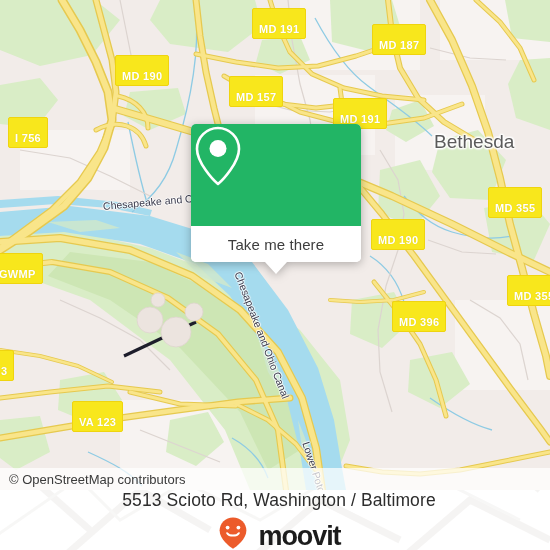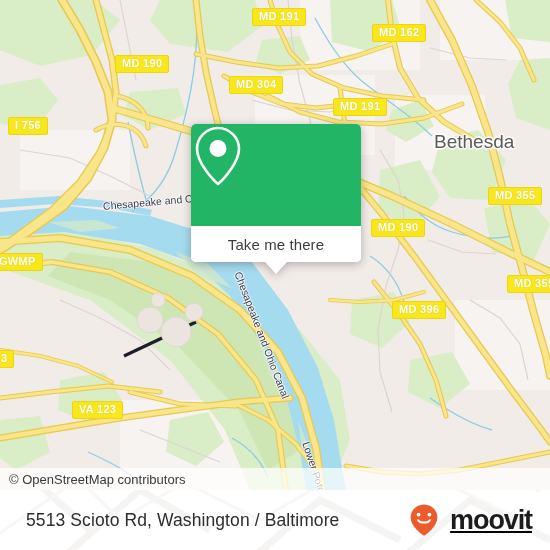--- a/index.html
+++ b/index.html
@@ -19,21 +19,21 @@
 
   
   .shield{
     position:absolute;
     background:#f8e71c;
     border:1.5px solid #efd40f;
     color:#ffffff;
     font-weight:bold;
     font-size:11px;
     letter-spacing:.3px;
-    padding:1px 6px 2px 6px;
+    padding:14px 6px 2px 6px;
     border-radius:2px;
     white-space:nowrap;
     line-height:13px;
     text-shadow:0 0 1px rgba(160,140,0,.35);
     box-sizing:border-box;
   }
   .placelabel{
     position:absolute;
     color:#5b5b5b;
     font-size:19px;
@@ -88,24 +88,24 @@
   }
 
   
   #footer{
     position:absolute;left:0;top:490px;width:550px;height:60px;
     background:#ffffff;overflow:hidden;
   }
   #footer .wm{position:absolute;left:0;top:-60px;width:550px;height:120px;opacity:.30;}
   #footer .inner{
     position:relative;width:550px;height:60px;display:flex;align-items:center;
-    justify-content:space-between;box-sizing:border-box;padding:0 18px 0 26px;
+    justify-content:space-between;box-sizing:border-box;padding:0 18px 0 26px;flex-direction:column;
   }
   #addr{color:#2d2d2d;font-size:17.5px;white-space:nowrap;letter-spacing:.1px;}
-  #brand{display:flex;align-items:center;gap:11px;text-decoration:underline;}
+  #brand{display:flex;align-items:flex-end;gap:11px;}
   #brand .wordmark{
     color:#1c1c1c;font-size:27px;font-weight:bold;letter-spacing:-1.1px;line-height:27px;
   }
 </style>
 </head>
 <body>
 
 <div id="app">
 
   <div id="map">
@@ -265,23 +265,23 @@
         <g fill="#ece4df" stroke="#ded4ce" stroke-width=".8">
           <circle cx="150" cy="320" r="13"></circle>
           <circle cx="176" cy="332" r="15"></circle>
           <circle cx="194" cy="312" r="9"></circle>
           <circle cx="158" cy="300" r="7"></circle>
         </g>
       </g>
     </svg>
 
     <div class="shield" style="left:252px;top:8px">MD 191</div>
-    <div class="shield" style="left:372px;top:24px">MD 162</div>
+    <div class="shield" style="left:372px;top:24px">MD 187</div>
     <div class="shield" style="left:115px;top:55px">MD 190</div>
-    <div class="shield" style="left:229px;top:76px">MD 304</div>
+    <div class="shield" style="left:229px;top:76px">MD 157</div>
     <div class="shield" style="left:333px;top:98px">MD 191</div>
     <div class="shield" style="left:8px;top:117px">I 756</div>
     <div class="shield" style="left:488px;top:187px">MD 355</div>
     <div class="shield" style="left:371px;top:219px">MD 190</div>
     <div class="shield" style="left:-8px;top:253px">GWMP</div>
     <div class="shield" style="left:507px;top:275px">MD 355</div>
     <div class="shield" style="left:392px;top:301px">MD 396</div>
     <div class="shield" style="left:-6px;top:350px">3</div>
     <div class="shield" style="left:72px;top:401px">VA 123</div>
 

